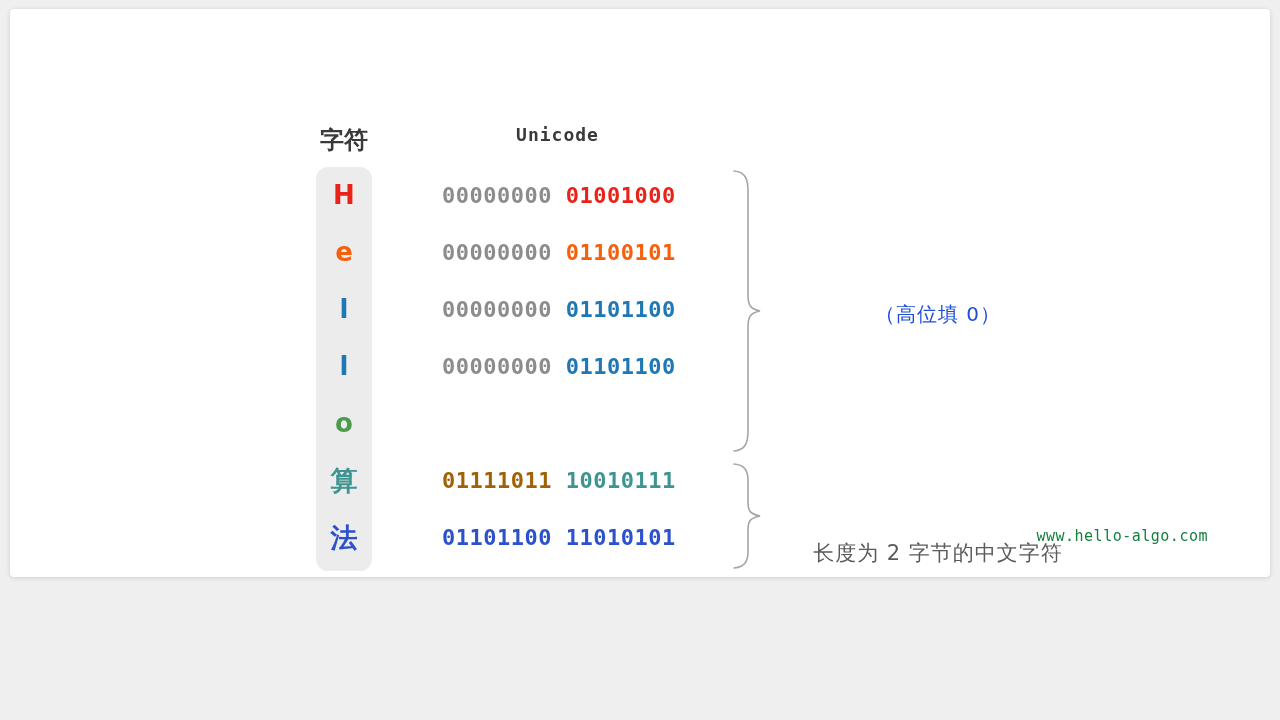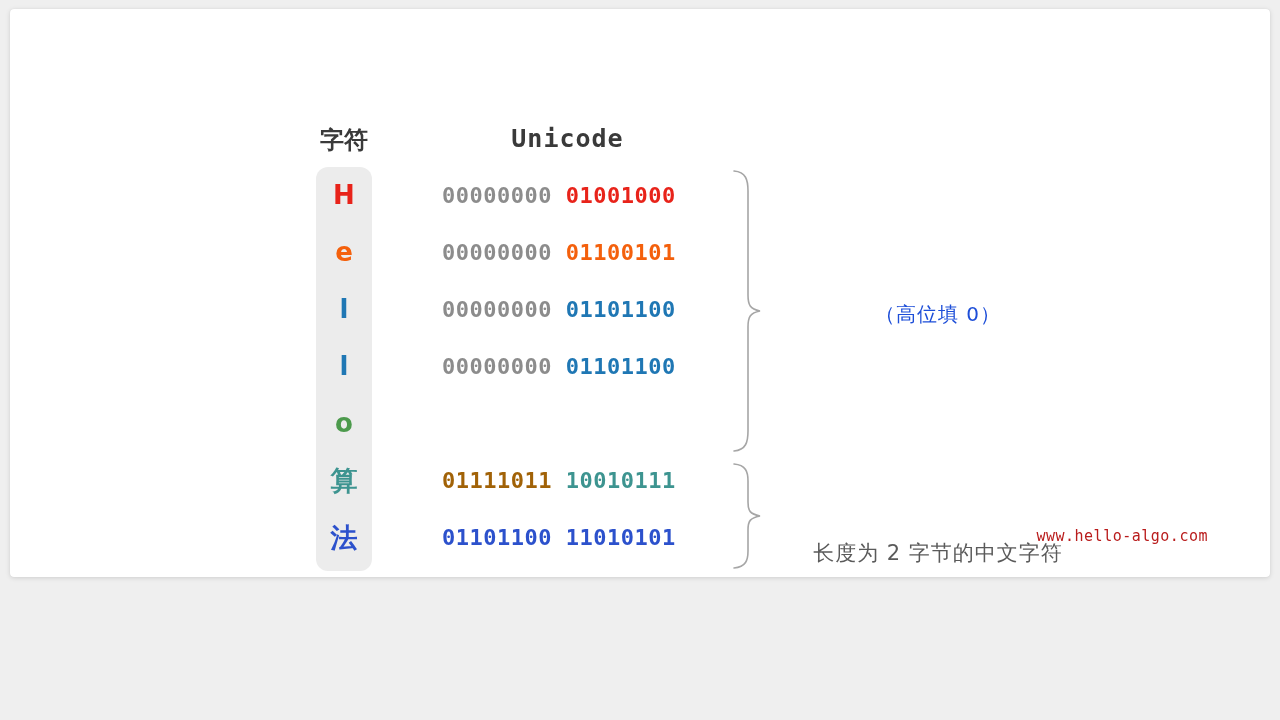--- a/index.html
+++ b/index.html
@@ -44,25 +44,25 @@
   }
   #header-char {
     left: 306px;
     top: 115px;
     width: 56px;
     text-align: center;
     font-size: 24px;
     font-family: "Liberation Sans", "DejaVu Sans", sans-serif;
   }
   #header-unicode {
-    left: 432px;
+    left: 422px;
     top: 115px;
     width: 251px;
     text-align: center;
-    font-size: 25px;
+    font-size: 18px;
     font-family: "DejaVu Sans Mono", "Liberation Mono", monospace;
     letter-spacing: 1px;
   }
 
   
   #char-column {
     position: absolute;
     left: 306px;
     top: 158px;
     width: 56px;
@@ -133,21 +133,21 @@
 
   #annotation-1 { left: 778px; top: 268px; width: 300px; }
   #annotation-2 { left: 778px; top: 487px; width: 300px; margin-top: 43px; }
 
   
   #watermark {
     position: absolute;
     right: 62px;
     bottom: 32px;
     font-size: 15px;
-    color: #b91c1c;
+    color: #15803d;
     font-family: "DejaVu Sans Mono", "Liberation Mono", monospace;
     letter-spacing: 0.5px;
   }
 </style>
 </head>
 <body>
 
 <div id="canvas">
   <div id="card">
 

